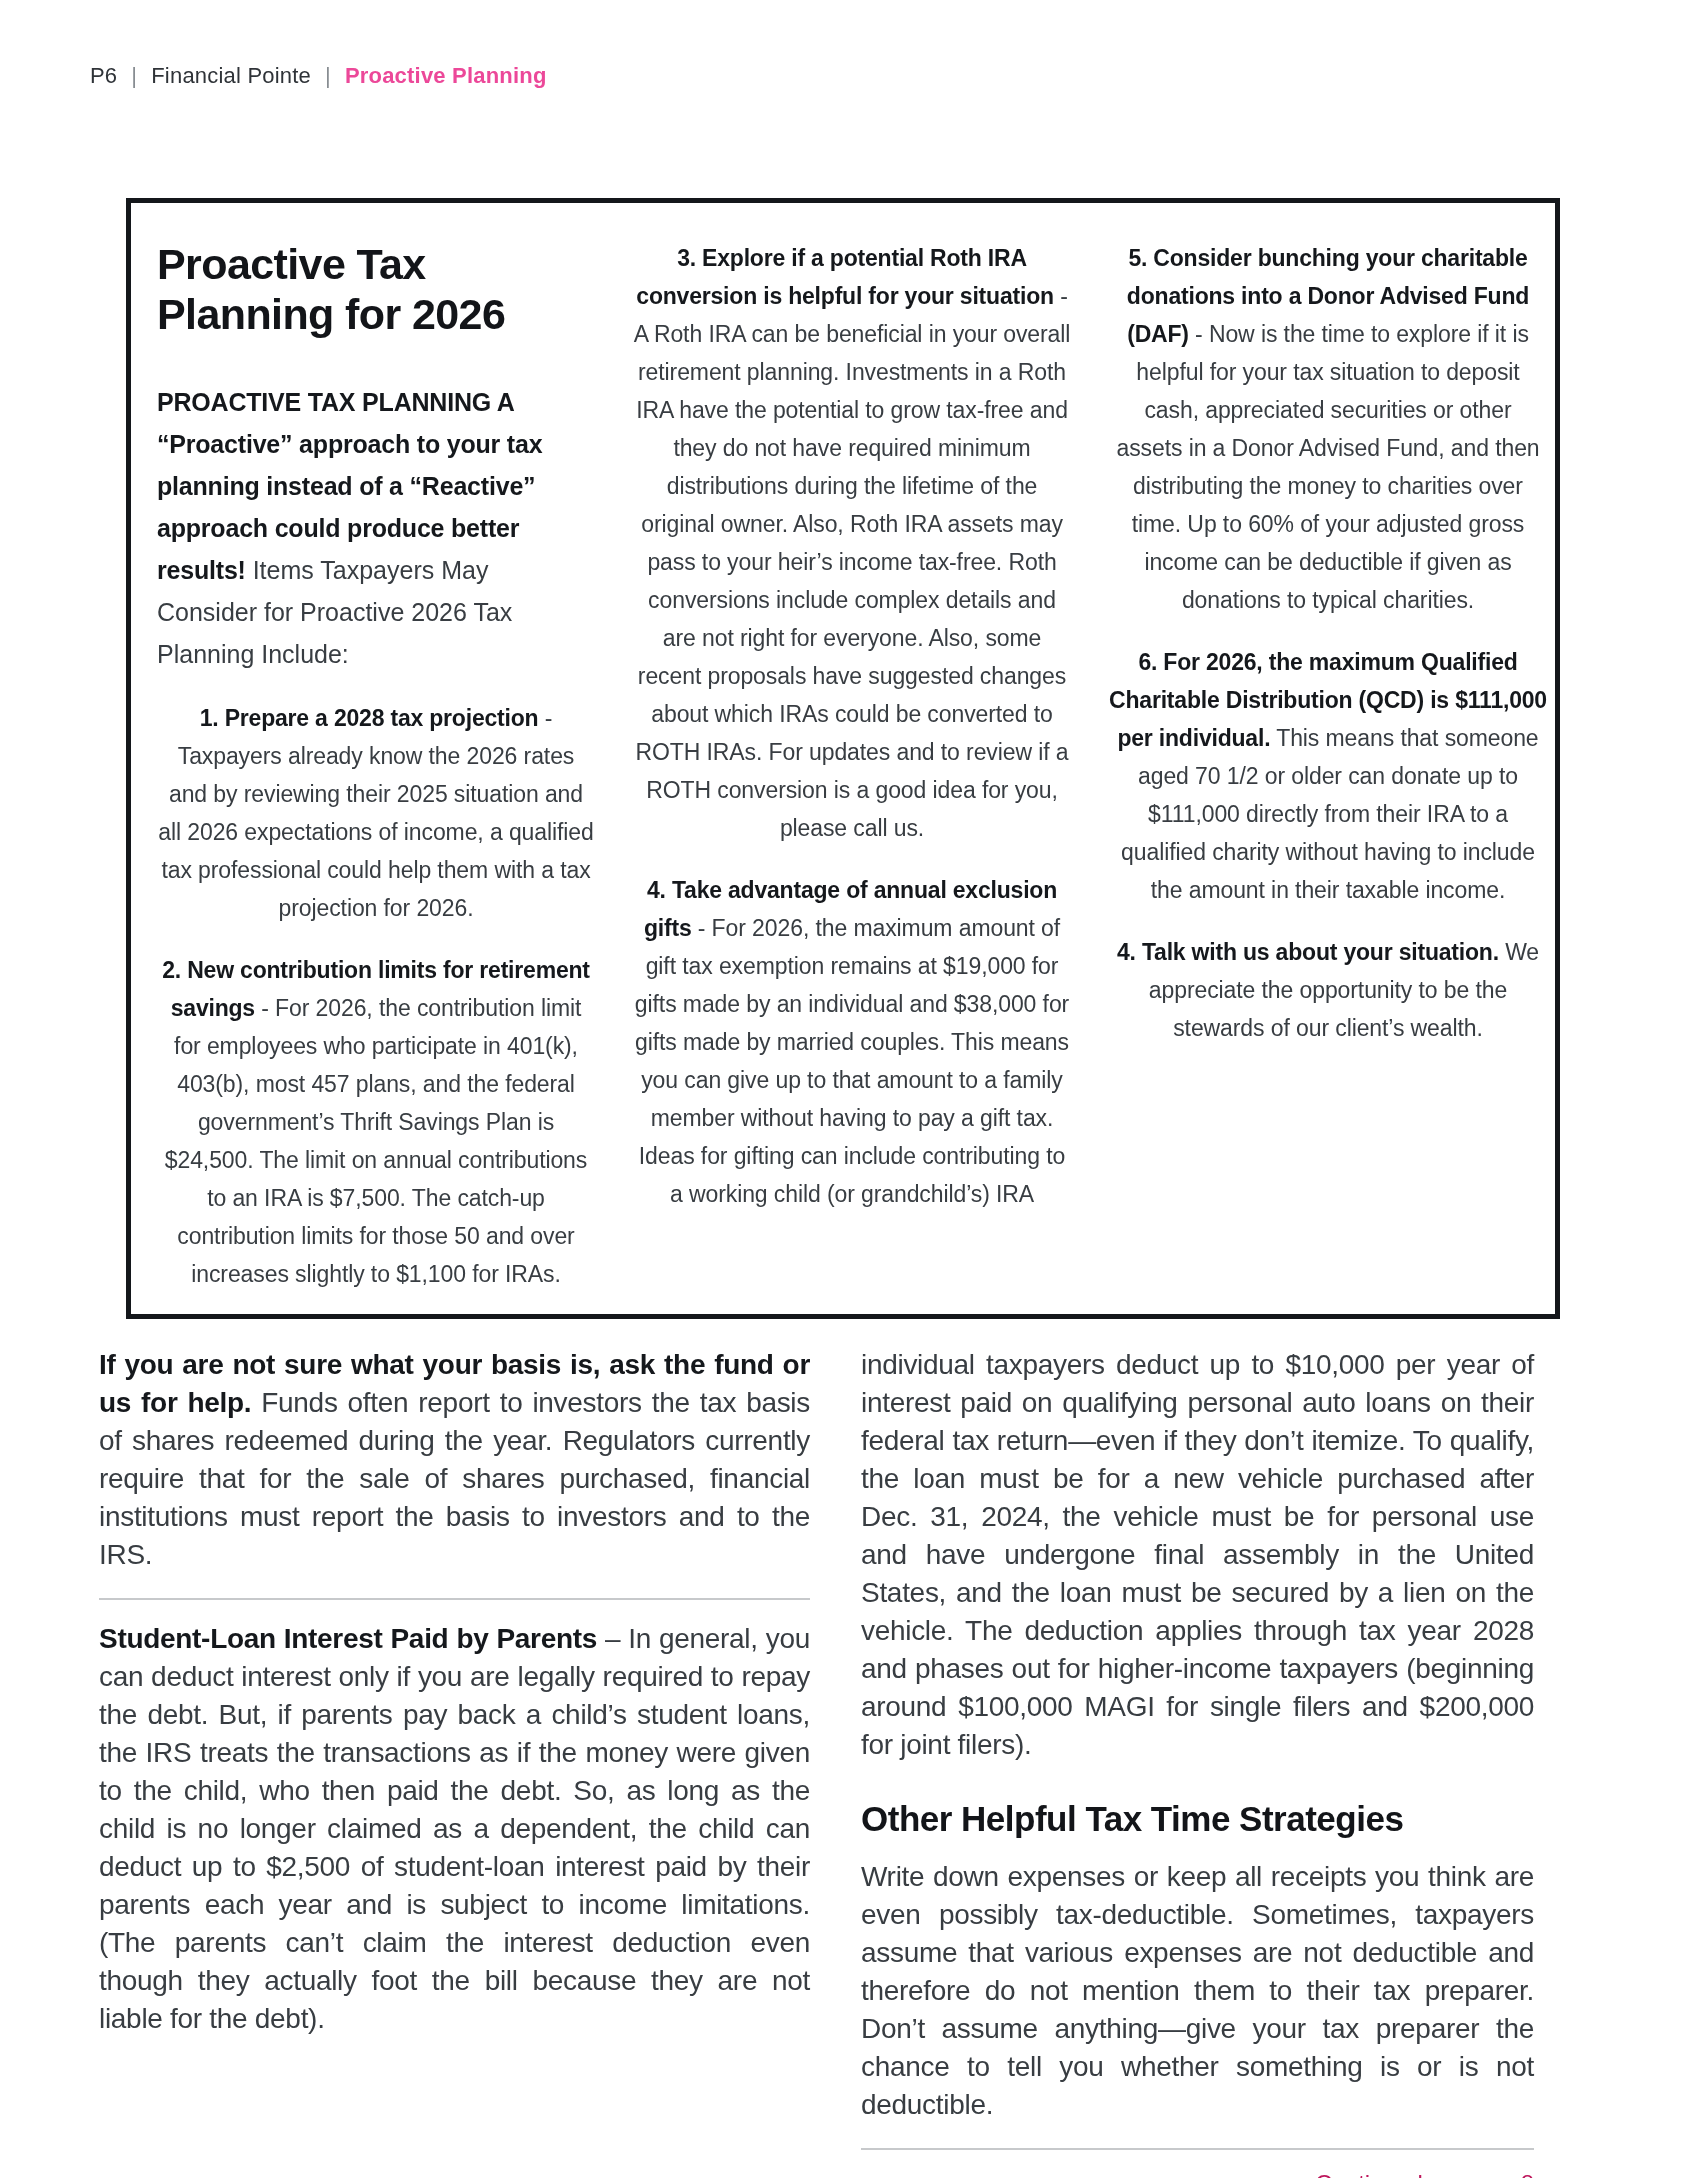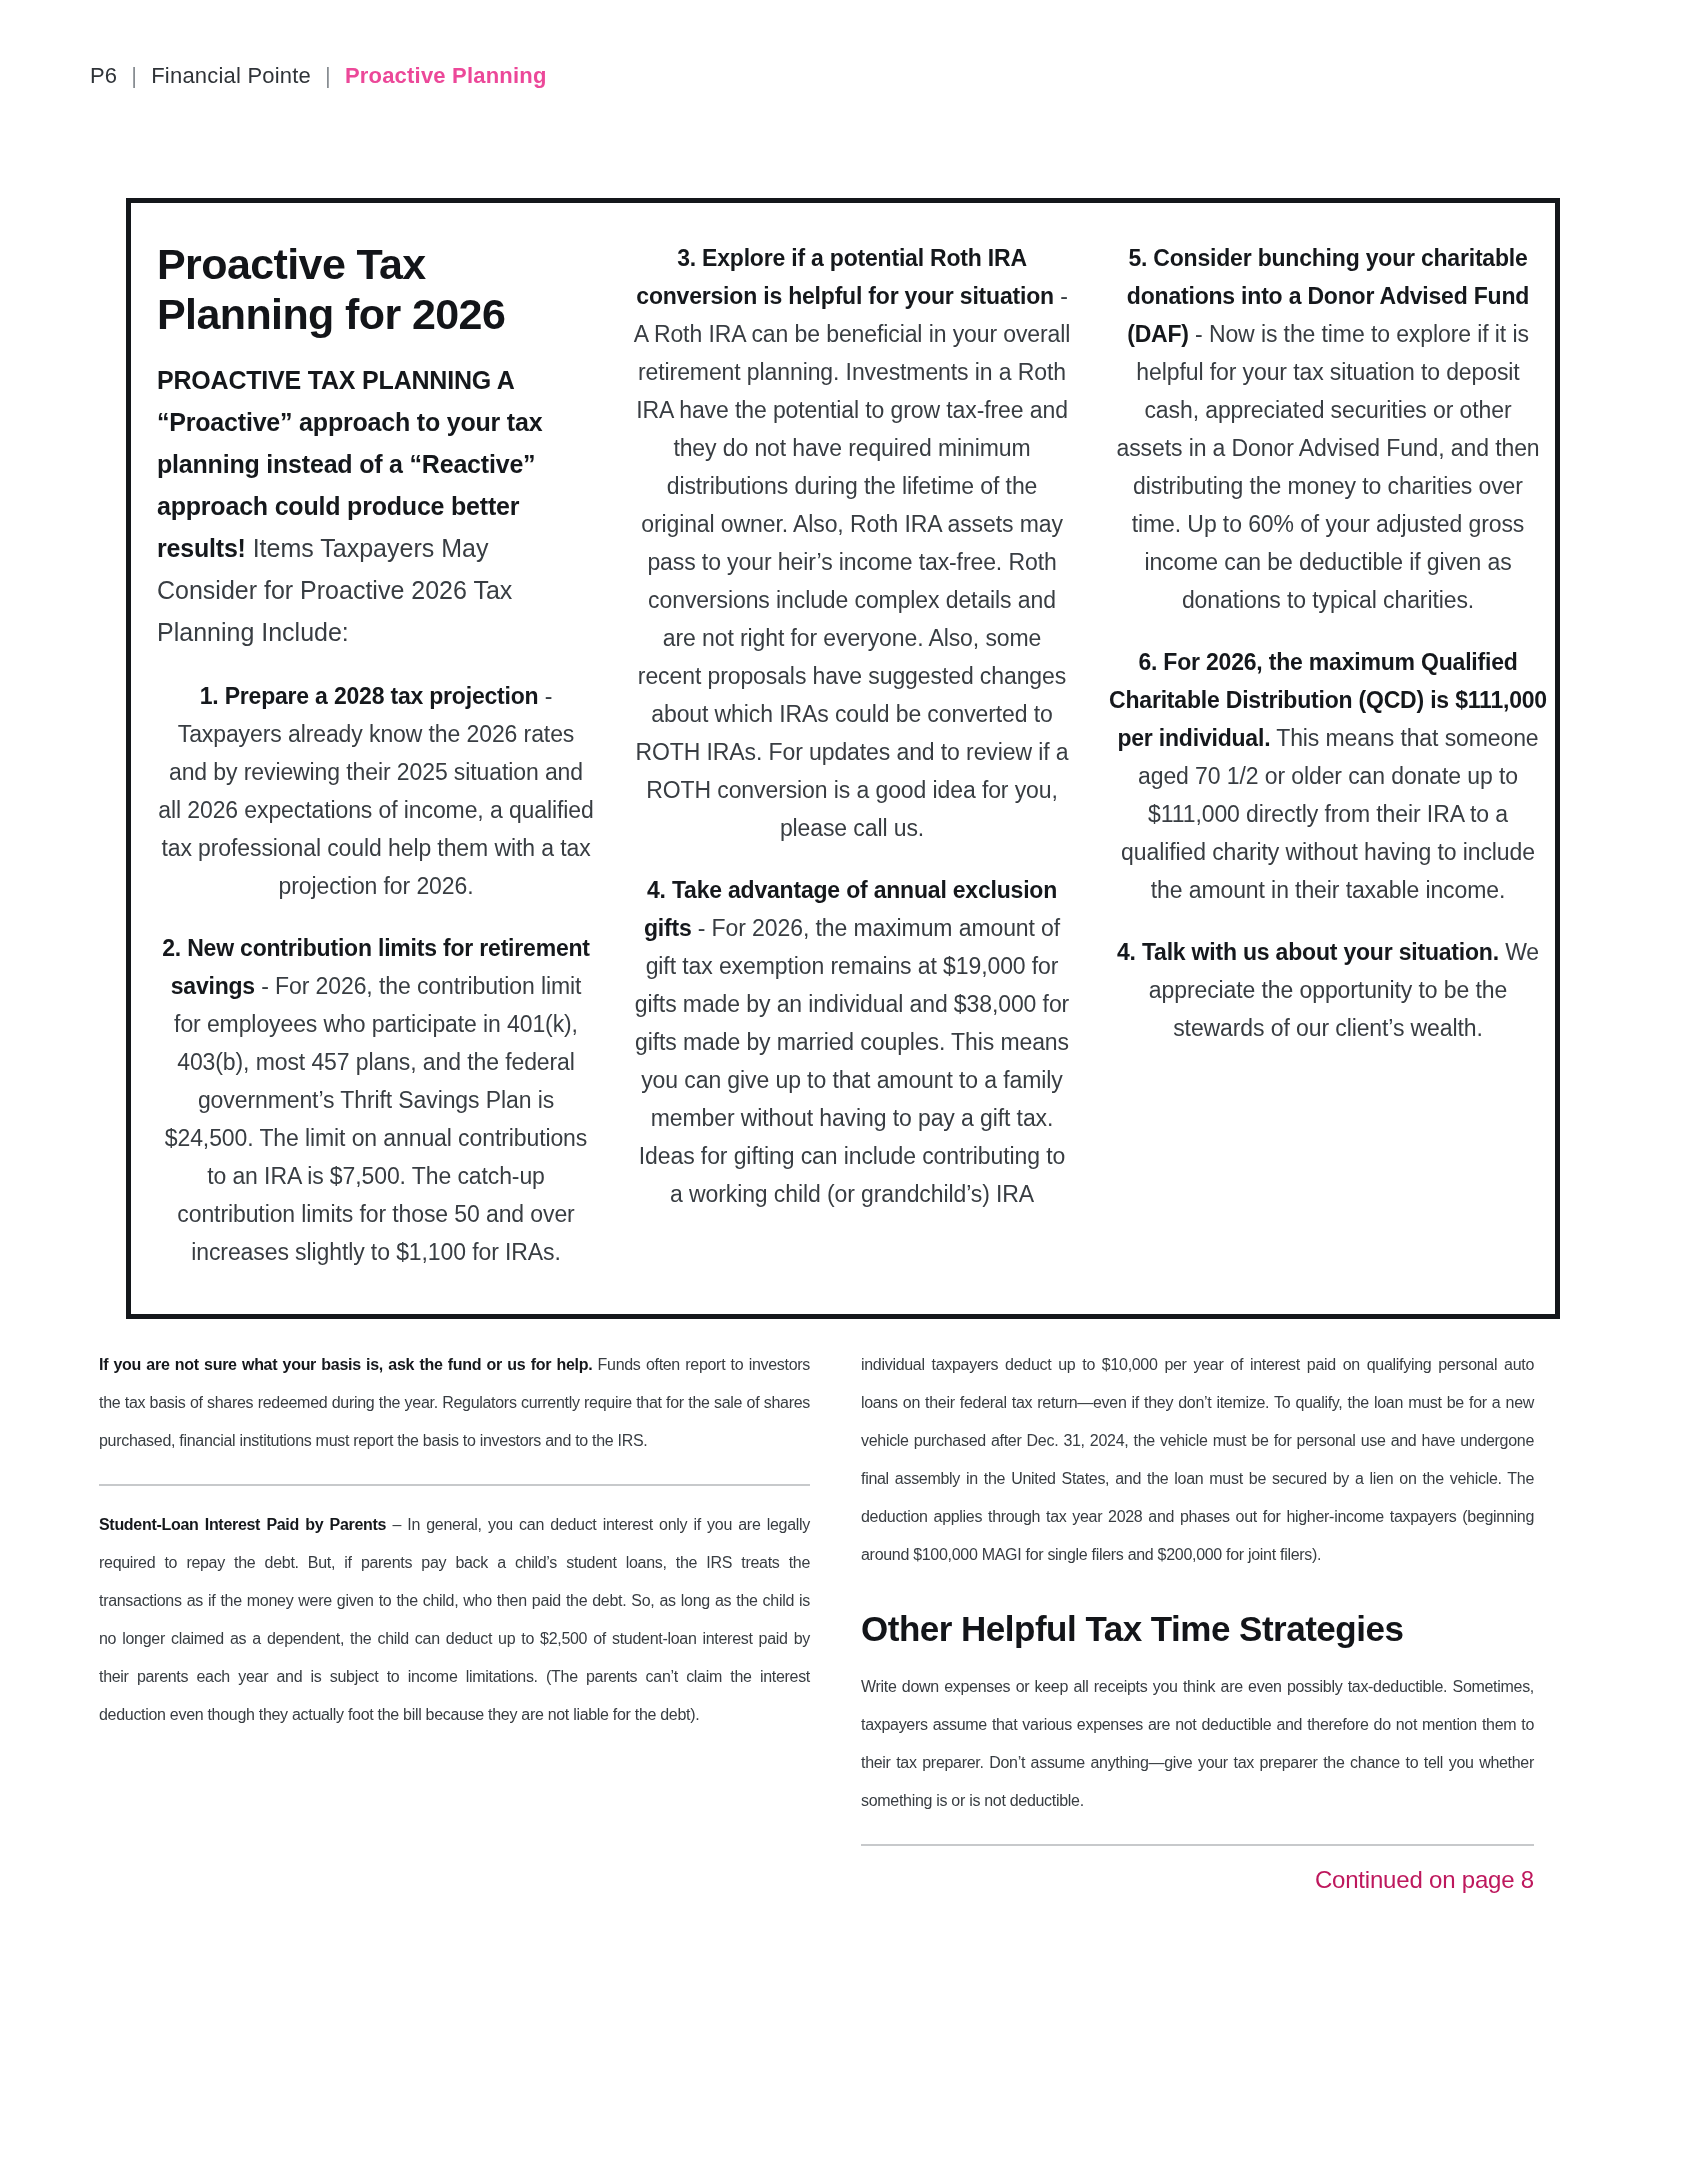--- a/index.html
+++ b/index.html
@@ -23,38 +23,38 @@
   .feature-box{
     position:absolute;left:126px;top:198px;
     width:1434px;height:1121px;box-sizing:border-box;
     border:5px solid #14171b;
     padding:36px 18px 0 26px;
     display:flex;gap:38px;overflow:hidden;
     background:#fff;
   }
   .fcol{flex:0 0 438px;width:438px;}
   .feature-title{
-    margin:0 0 20px 0;
+    margin:0 0 42px 0;
     font-size:43px;line-height:50px;font-weight:700;
     letter-spacing:-0.6px;color:#131519;
   }
   .lead{font-size:25px;line-height:42px;margin:0;}
   .lead b{color:#15181c;letter-spacing:-0.2px;}
   .lead span{color:#383d42;font-weight:400;}
   .item{font-size:23px;line-height:38px;margin:24px 0 0 0;color:#383d42;letter-spacing:-0.1px;text-align:center;}
   .item b{color:#15181c;letter-spacing:-0.2px;}
   .blocks > .item:first-child{margin-top:0;}
 
   
   .bottom{position:absolute;left:99px;top:1346px;width:1436px;height:772px;}
   .bcol{position:absolute;top:0;}
   .bcol.left{left:0;width:711px;}
   .bcol.right{left:762px;width:673px;}
   .bp{
-    font-size:16px;line-height:38px;letter-spacing:-0.3px;
+    font-size:28px;line-height:38px;letter-spacing:-0.3px;
     margin:0 0 24px 0;text-align:justify;color:#383d42;
   }
   .bp b{color:#15181c;}
   hr.divider{
     border:none;border-top:2px solid #c7c9cb;
     margin:14px 0 20px 0;width:100%;
   }
   .section-heading{
     margin:34px 0 18px 0;
     font-size:35px;line-height:42px;font-weight:700;

